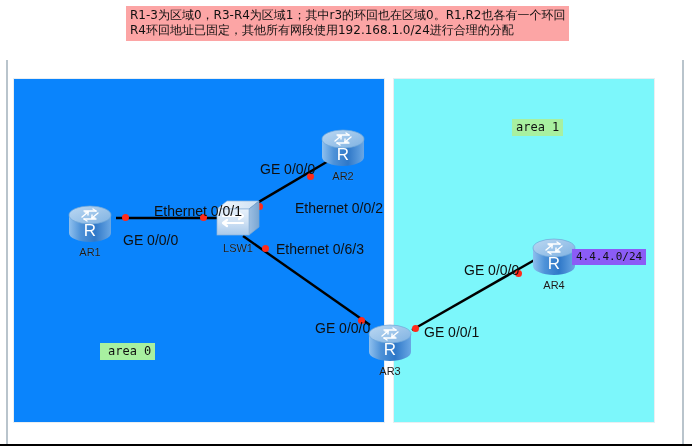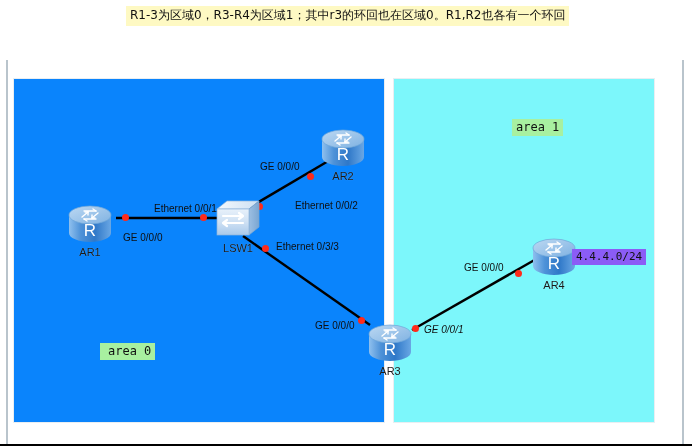--- a/index.html
+++ b/index.html
@@ -38,21 +38,21 @@
     width: 2px;
     height: 384px;
     background: #b9c4cc;
   }
 
   
   .note-block {
     position: absolute;
     left: 126px;
     top: 6px;
-    background: #fef9c3;
+    background: #fca5a5;
     padding: 2px 4px 3px 4px;
     line-height: 15px;
     white-space: nowrap;
     z-index: 20;
   }
   .note-line {
     font-family: "DejaVu Sans", sans-serif;
     font-size: 12px;
     color: #111111;
     letter-spacing: 0px;
@@ -130,21 +130,21 @@
     width: 50px;
     height: 44px;
     margin: 0 auto;
     position: relative;
   }
 
   
   .port-label {
     position: absolute;
     font-family: "Liberation Sans", sans-serif;
-    font-size: 10px;
+    font-size: 14px;
     color: #0f0f0f;
     white-space: nowrap;
     z-index: 11;
   }
 
   
   .dot {
     position: absolute;
     width: 7px;
     height: 7px;
@@ -176,20 +176,21 @@
   <div class="page-rule-right"></div>
 
   <div class="area-rect" id="area0-rect"></div>
   <div class="area-rect" id="area1-rect"></div>
 
   <div class="area-tag" id="area0-tag">area 0</div>
   <div class="area-tag" id="area1-tag">area 1</div>
 
   <div class="note-block">
     <div class="note-line">R1-3为区域0，R3-R4为区域1；其中r3的环回也在区域0。R1,R2也各有一个环回</div>
+    <div class="note-line">R4环回地址已固定，其他所有网段使用192.168.1.0/24进行合理的分配</div>
   </div>
 
   <svg id="links">
 
     <line x1="116" y1="218" x2="222" y2="218" stroke="#000000" stroke-width="2.4"></line>
 
     <line x1="240" y1="213" x2="330" y2="160" stroke="#000000" stroke-width="2.4"></line>
 
     <line x1="243" y1="236" x2="370" y2="325" stroke="#000000" stroke-width="2.4"></line>
 
@@ -202,23 +203,23 @@
   <div class="dot" style="left:256px; top:203px;"></div>
   <div class="dot" style="left:262px; top:245px;"></div>
   <div class="dot" style="left:358px; top:317px;"></div>
   <div class="dot" style="left:412px; top:325px;"></div>
   <div class="dot" style="left:515px; top:270px;"></div>
 
   <div class="port-label" style="left:123px; top:232px;">GE 0/0/0</div>
   <div class="port-label" style="left:154px; top:203px;">Ethernet 0/0/1</div>
   <div class="port-label" style="left:260px; top:161px;">GE 0/0/0</div>
   <div class="port-label" style="left:268px; top:200px;padding-left:27px;">Ethernet 0/0/2</div>
-  <div class="port-label" style="left:276px; top:241px;">Ethernet 0/3/3</div>
+  <div class="port-label" style="left:276px; top:241px;">Ethernet 0/6/3</div>
   <div class="port-label" style="left:315px; top:320px;">GE 0/0/0</div>
-  <div class="port-label" style="left:424px; top:324px;font-style:italic;">GE 0/0/1</div>
+  <div class="port-label" style="left:424px; top:324px;">GE 0/0/1</div>
   <div class="port-label" style="left:464px; top:262px;">GE 0/0/0</div>
 
   <div class="node" style="left:62px; top:203px;">
     <div class="router-glyph">
       <svg width="48" height="42" viewBox="0 0 48 42">
         <defs>
           <linearGradient id="rbody1" x1="0" y1="0" x2="1" y2="0">
             <stop offset="0" stop-color="#8fc0ee"></stop>
             <stop offset="0.28" stop-color="#4e92d8"></stop>
             <stop offset="0.62" stop-color="#2f78c8"></stop>

